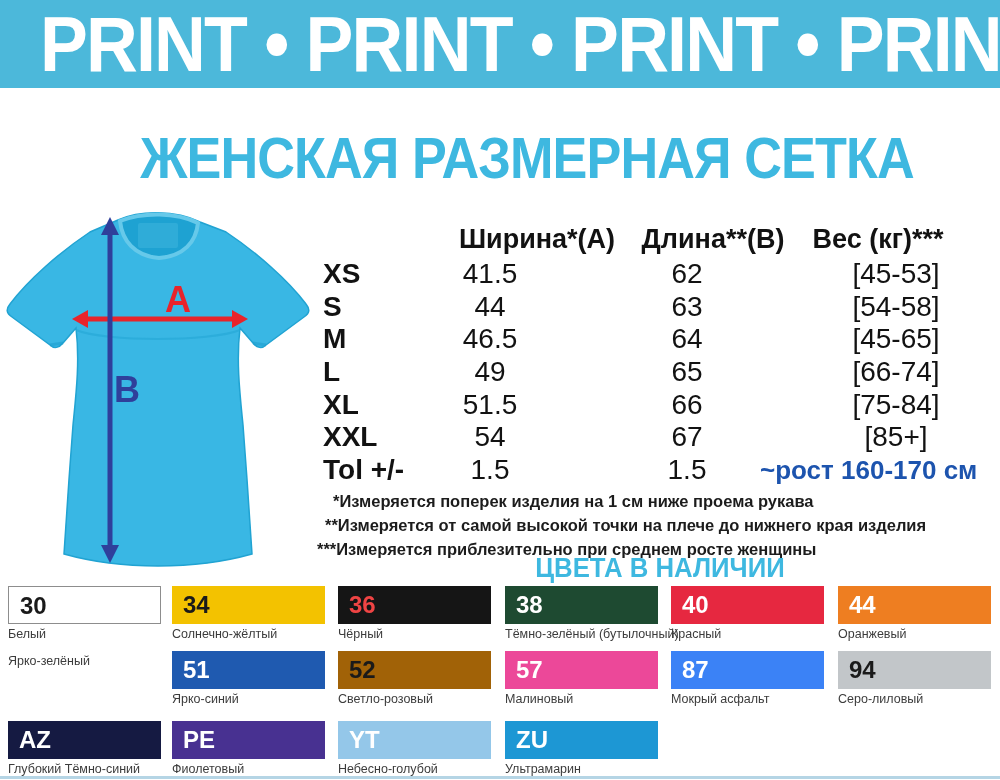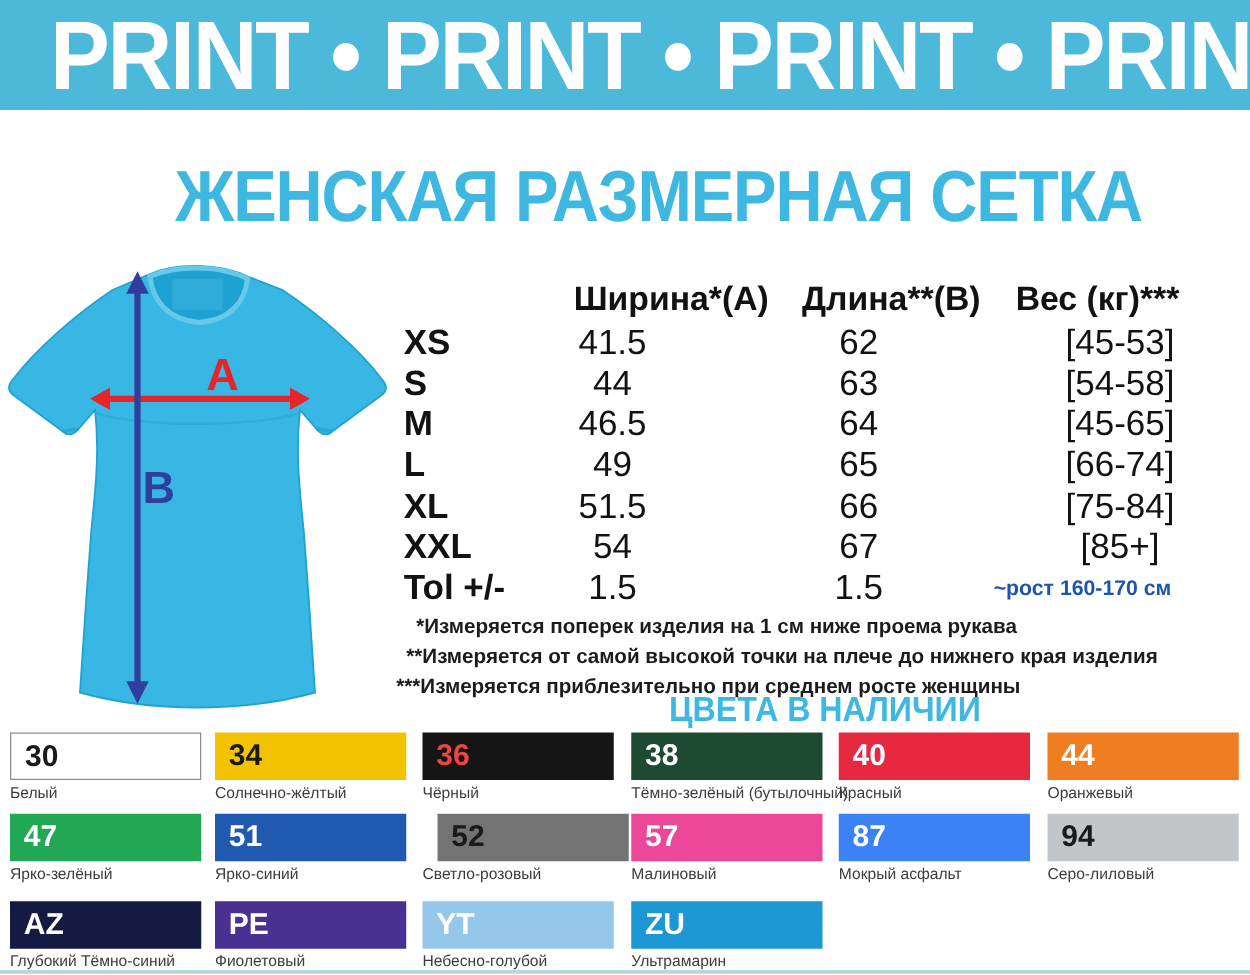--- a/index.html
+++ b/index.html
@@ -35,21 +35,21 @@
   .h-width  { left:452px; width:170px; text-align:center; }
   .h-length { left:634px; width:158px; text-align:center; }
   .h-weight { left:804px; width:148px; text-align:center; }
   .trow { position:absolute; left:0; width:1000px; height:33px;
           font-size:28px; color:#121212; line-height:31px; }
   .c-size   { left:323px; font-weight:bold; }
   .c-width  { left:420px; width:140px; text-align:center; }
   .c-length { left:617px; width:140px; text-align:center; }
   .c-weight { left:816px; width:160px; text-align:center; }
   .height-note { left:760px; width:212px; text-align:center;
-                 font-size:17px; font-weight:bold; line-height:33px; }
+                 font-size:26px; font-weight:bold; line-height:33px; }
   
   .footnote { position:absolute; font-size:16.5px; font-weight:bold;
               color:#1c1c1c; white-space:nowrap; }
   .fn1 { left:333px; top:492px; }
   .fn2 { left:325px; top:516px; }
   .fn3 { left:317px; top:540px; }
   
   .colors-heading {
     position:absolute; left:320px; top:552px; width:680px; text-align:center;
     font-size:28px; font-weight:bold; letter-spacing:0;
@@ -217,33 +217,30 @@
     <div class="cell p6">
       <div class="swatch" style="background-color: rgb(238, 126, 33);">
         <span class="code" style="color: rgb(255, 255, 255);">44</span>
       </div>
       <div class="swname">Оранжевый</div>
     </div>
   </div>
 
   <div class="swrow r2">
     <div class="cell p1">
-      <div class="swatch" style="background-color: rgb(34, 168, 85);">
-        <span class="code" style="color: rgb(255, 255, 255);">47</span>
-      </div>
       <div class="swname">Ярко-зелёный</div>
     </div>
     <div class="cell p2">
       <div class="swatch" style="background-color: rgb(31, 90, 176);">
         <span class="code" style="color: rgb(255, 255, 255);">51</span>
       </div>
       <div class="swname">Ярко-синий</div>
     </div>
     <div class="cell p3">
-      <div class="swatch" style="background-color: #737373; margin-left: 12px;">
+      <div class="swatch" style="background-color: #a16207;">
         <span class="code" style="color: rgb(26, 26, 26);">52</span>
       </div>
       <div class="swname">Светло-розовый</div>
     </div>
     <div class="cell p4">
       <div class="swatch" style="background-color: #ec4899;">
         <span class="code" style="color: rgb(255, 255, 255);">57</span>
       </div>
       <div class="swname">Малиновый</div>
     </div>

